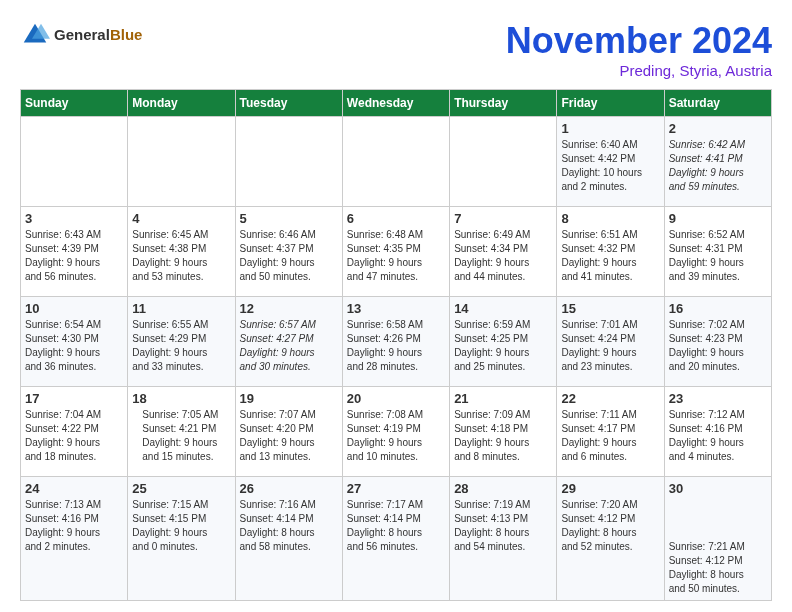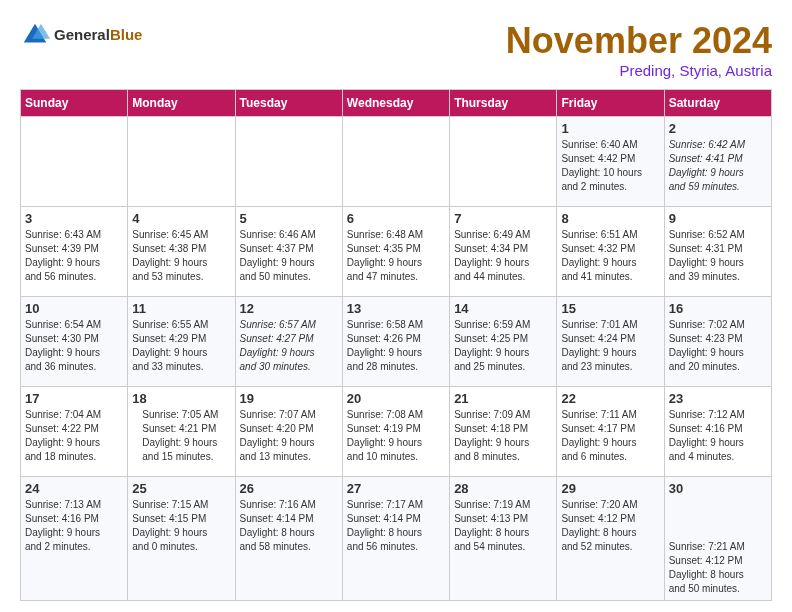--- a/index.html
+++ b/index.html
@@ -39,33 +39,33 @@
     .logo-icon {
       width: 30px;
       height: 30px;
     }
     .title-area {
       text-align: right;
     }
     .month-title {
       font-size: 36px;
       font-weight: bold;
-      color: #a16207;
+      color: #1d4ed8;
     }
     .location {
       font-size: 15px;
       color: #6d28d9;
     }
     table {
       width: 100%;
       border-collapse: collapse;
       table-layout: fixed;
     }
     thead tr th {
-      background: #be185d;
+      background: #15803d;
       color: #fff;
       font-size: 12px;
       padding: 6px 4px;
       text-align: left;
       border: 1px solid #ccc;
     }
     tbody tr td {
       vertical-align: top;
       border: 1px solid #ccc;
       padding: 4px;

